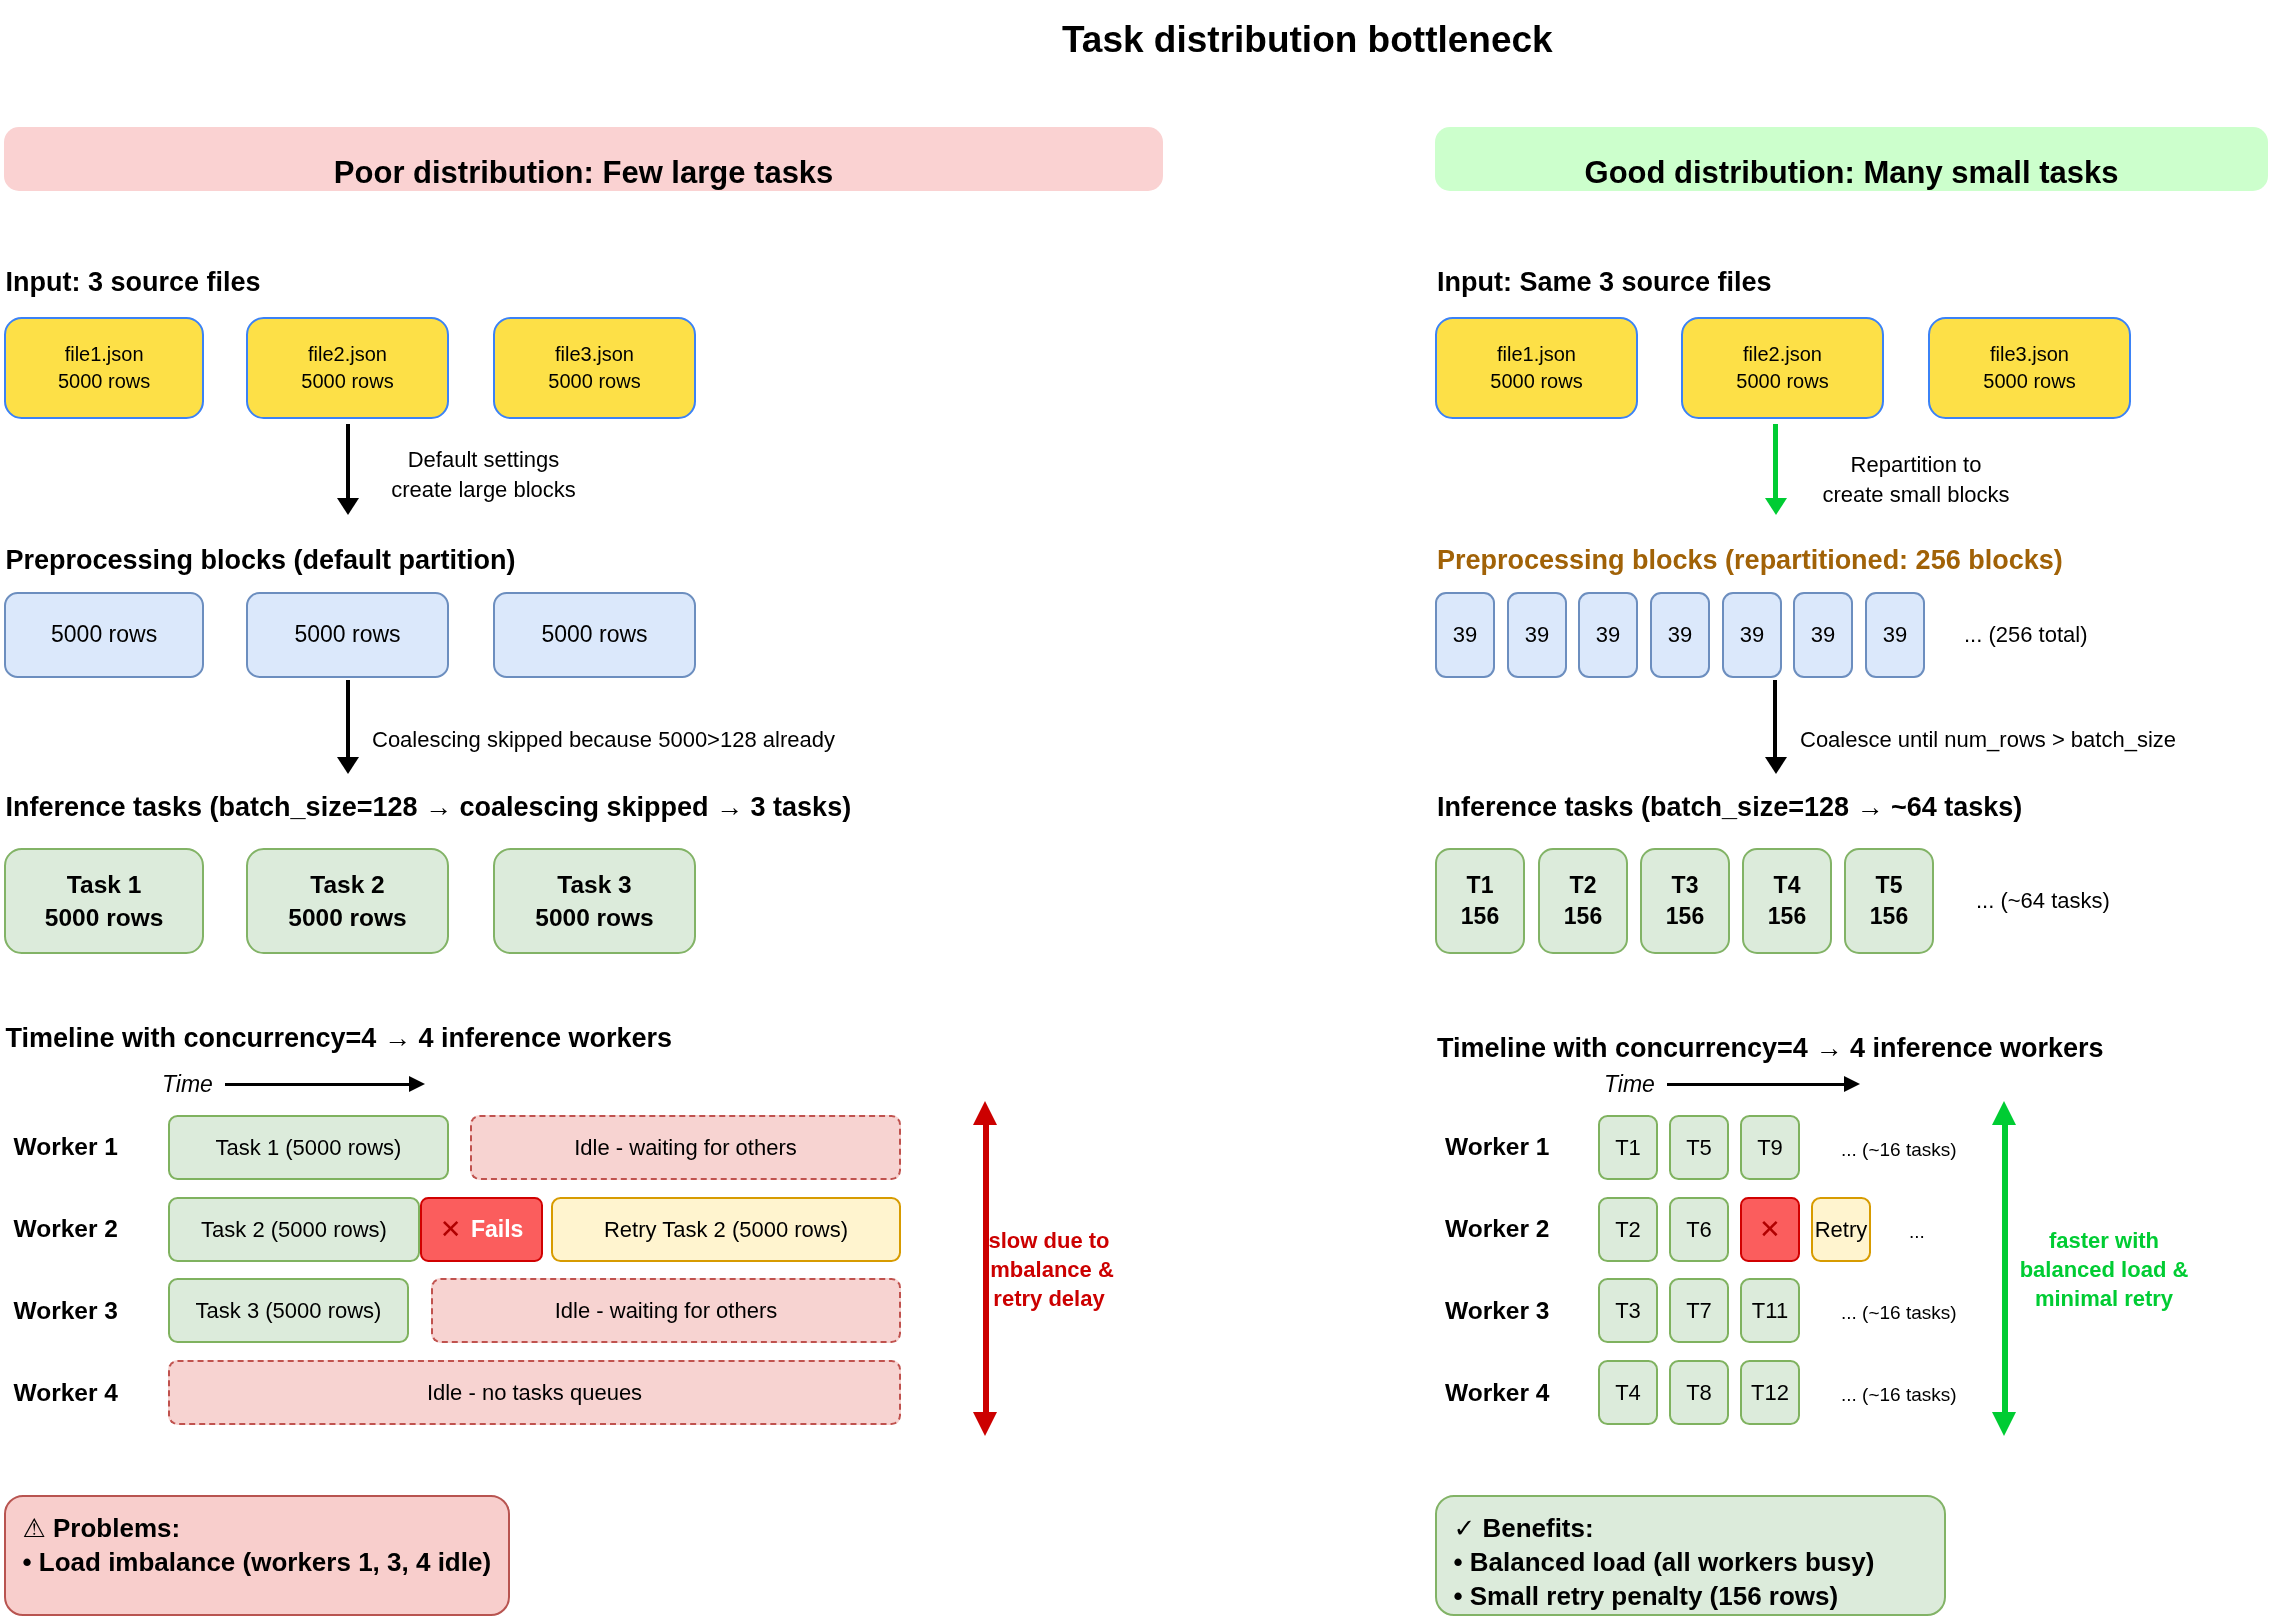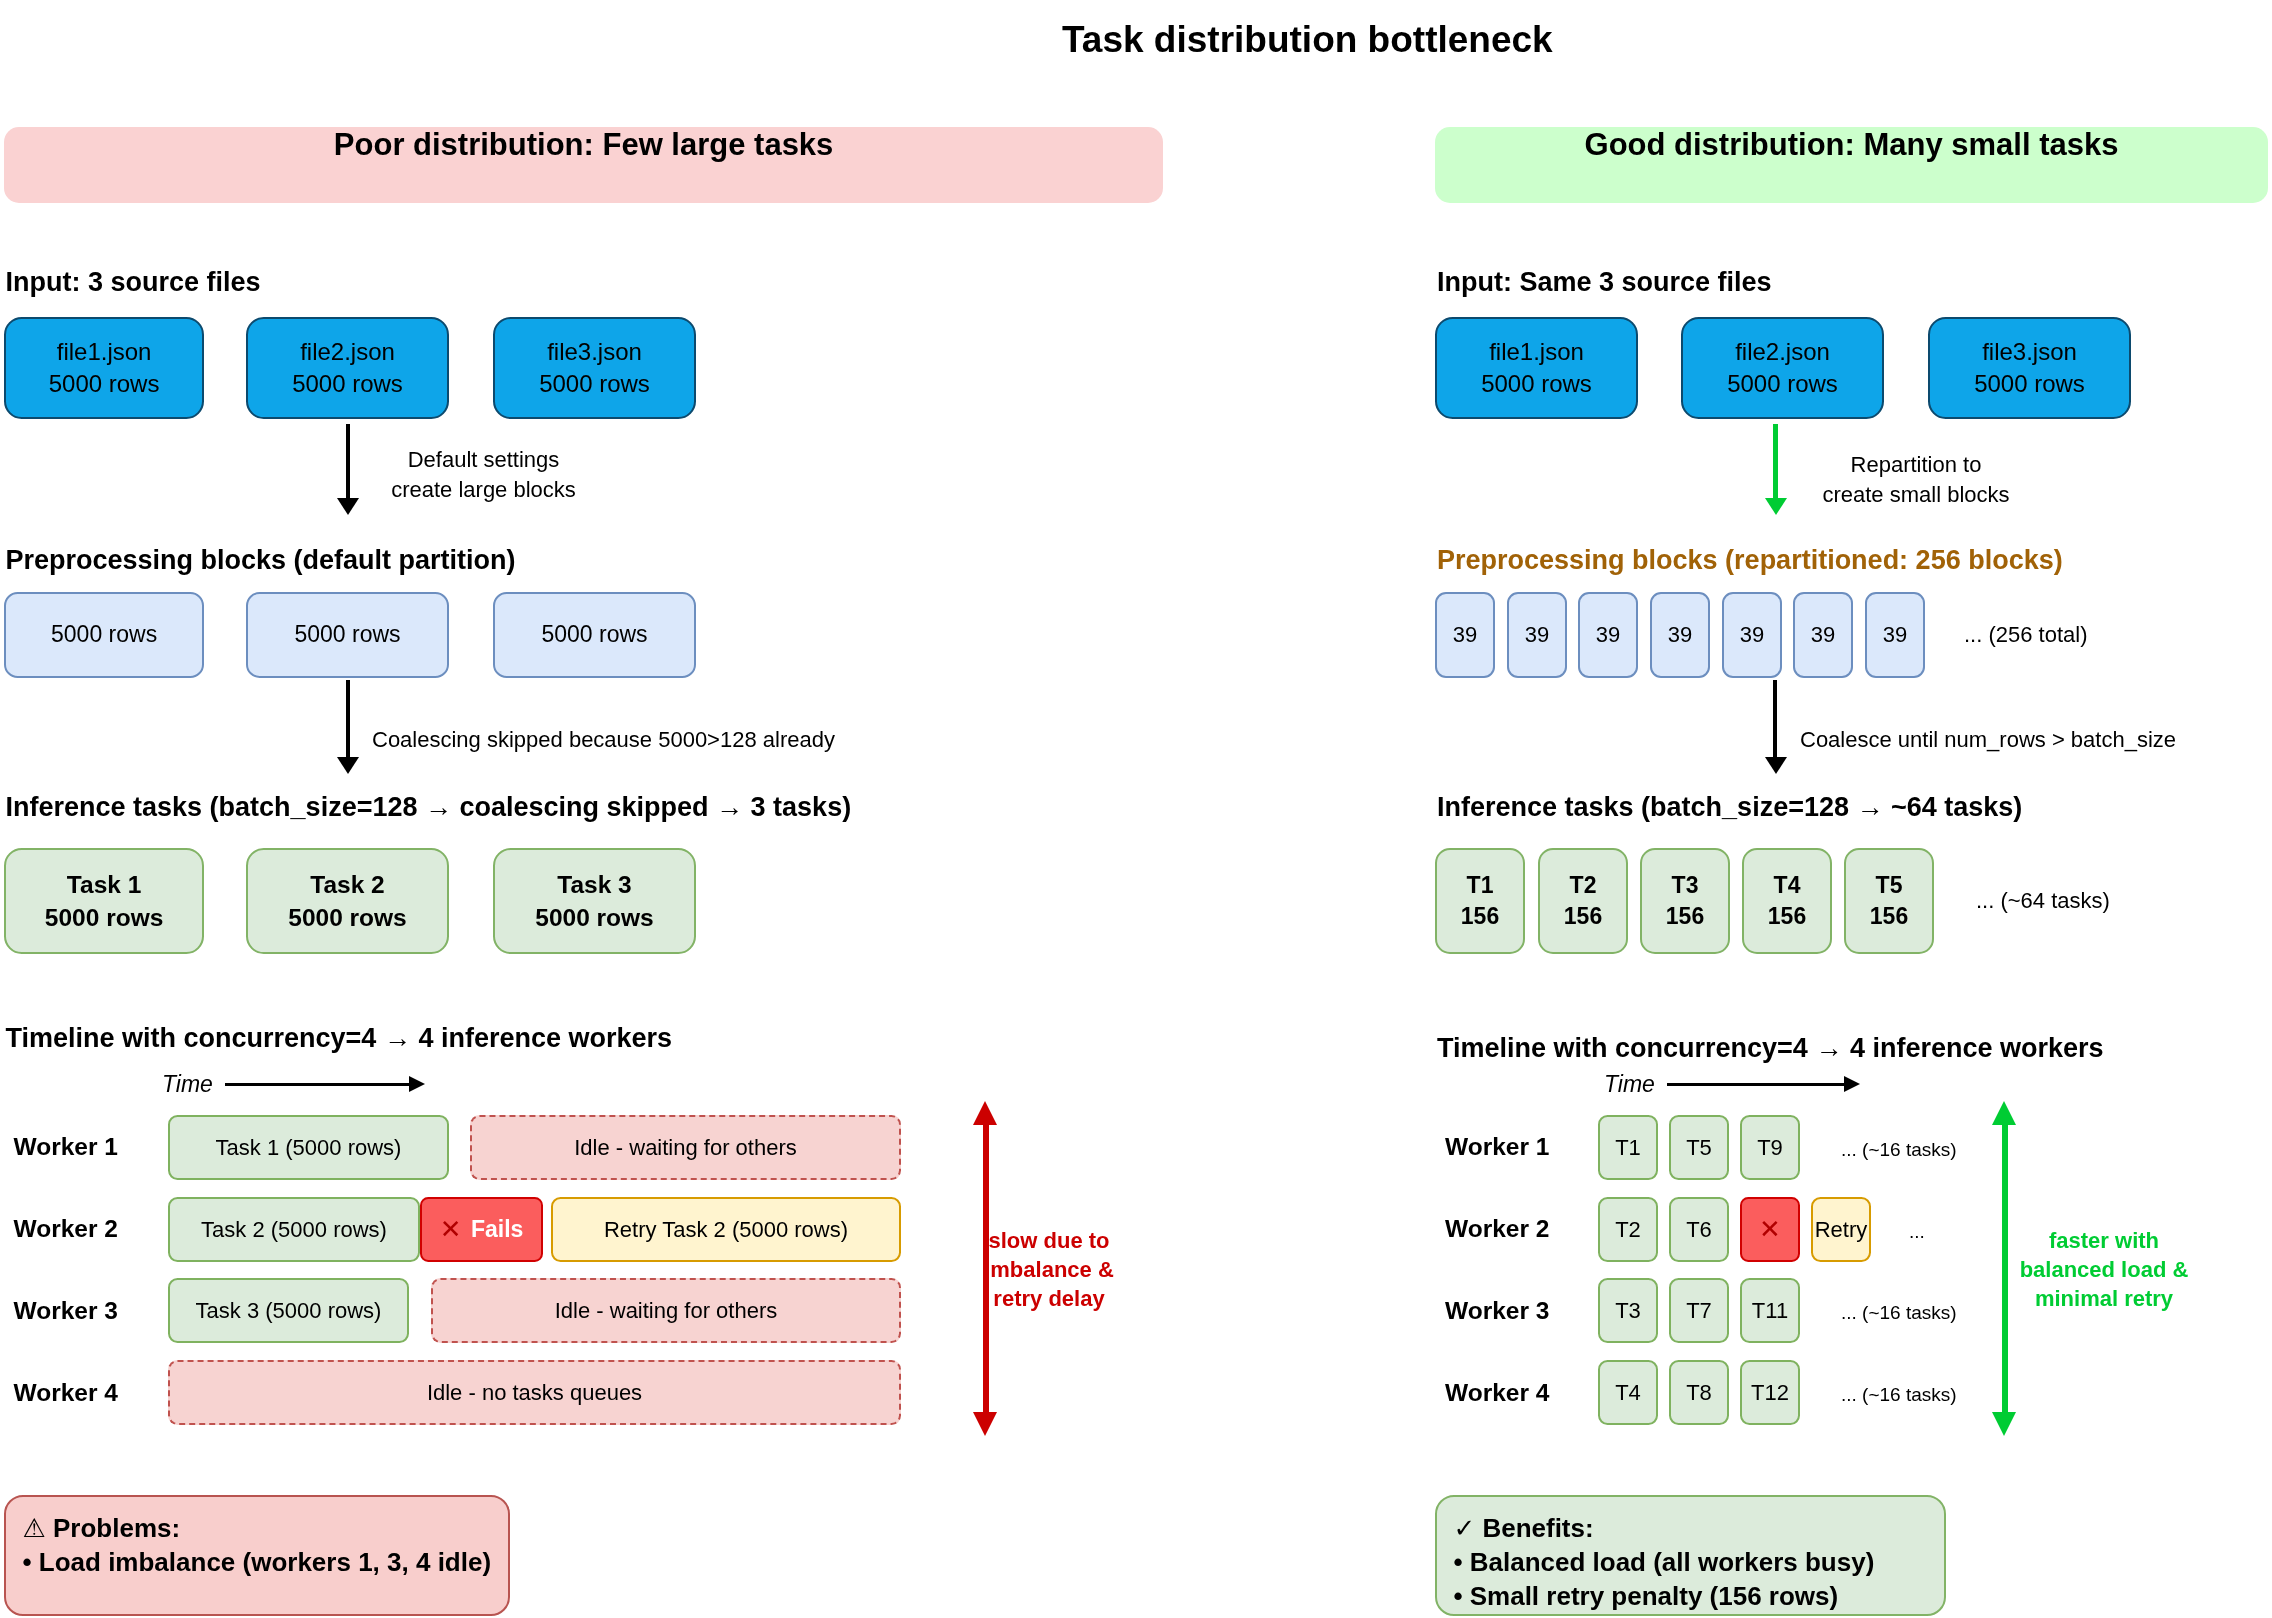--- a/index.html
+++ b/index.html
@@ -1,27 +1,27 @@
 <!DOCTYPE html>
 <html style="font-size:11px"><head>
 <meta charset="utf-8">
 <style>
   html,body{margin:0;padding:0;background:#ffffff;}
   #canvas{position:relative;width:2273px;height:1618px;background:#ffffff;overflow:hidden;
           font-family:"Liberation Sans","DejaVu Sans",sans-serif;color:#000;}
   .abs{position:absolute;}
   .nowrap{white-space:nowrap;}
   .title{font-size:37px;font-weight:bold;}
-  .banner{height:76px;border-radius:15px;display:flex;align-items:flex-start;justify-content:center;
+  .banner{height:64px;border-radius:15px;display:flex;align-items:flex-end;justify-content:center;
           font-size:31px;font-weight:bold;}
   .h{font-size:27px;font-weight:bold;white-space:nowrap;}
   .h-green{color:#a16207;}
   .box{box-sizing:border-box;display:flex;flex-direction:column;align-items:center;justify-content:center;
        text-align:center;line-height:1.35;}
-  .purple{background:#0ea5e9;border:2px solid #0c4a6e;border-radius:17.7px;font-size:24px;}
+  .purple{background:#fde047;border:2px solid #3b82f6;border-radius:17.7px;font-size:20px;}
   .blue{background:#DBE8FB;border:2px solid #6C8EBF;border-radius:13.6px;font-size:23px;}
   .blue-sm{background:#DBE8FB;border:2px solid #6C8EBF;border-radius:11px;font-size:22px;}
   .greenbox{background:#DCEBDB;border:2px solid #82B366;border-radius:17.7px;font-size:24.5px;font-weight:bold;}
   .greenbox-sm{background:#DCEBDB;border:2px solid #82B366;border-radius:15px;font-size:23px;font-weight:bold;}
   .tlgreen{background:#DCEBDB;border:2px solid #7FB25F;border-radius:9.5px;font-size:22px;}
   .idle{background:#F7D3D1;border:2px dashed #C0524E;border-radius:9.5px;font-size:22px;}
   .retrybox{background:#FFF4CF;border:2px solid #D79B00;border-radius:9.5px;font-size:22px;}
   .failbox{background:#FB5D5D;border:2px solid #D10000;border-radius:8.2px;font-size:23px;font-weight:bold;
            color:#ffffff;flex-direction:row;gap:9.5px;}
   .failx{color:#B00000;font-size:26px;font-weight:bold;}

